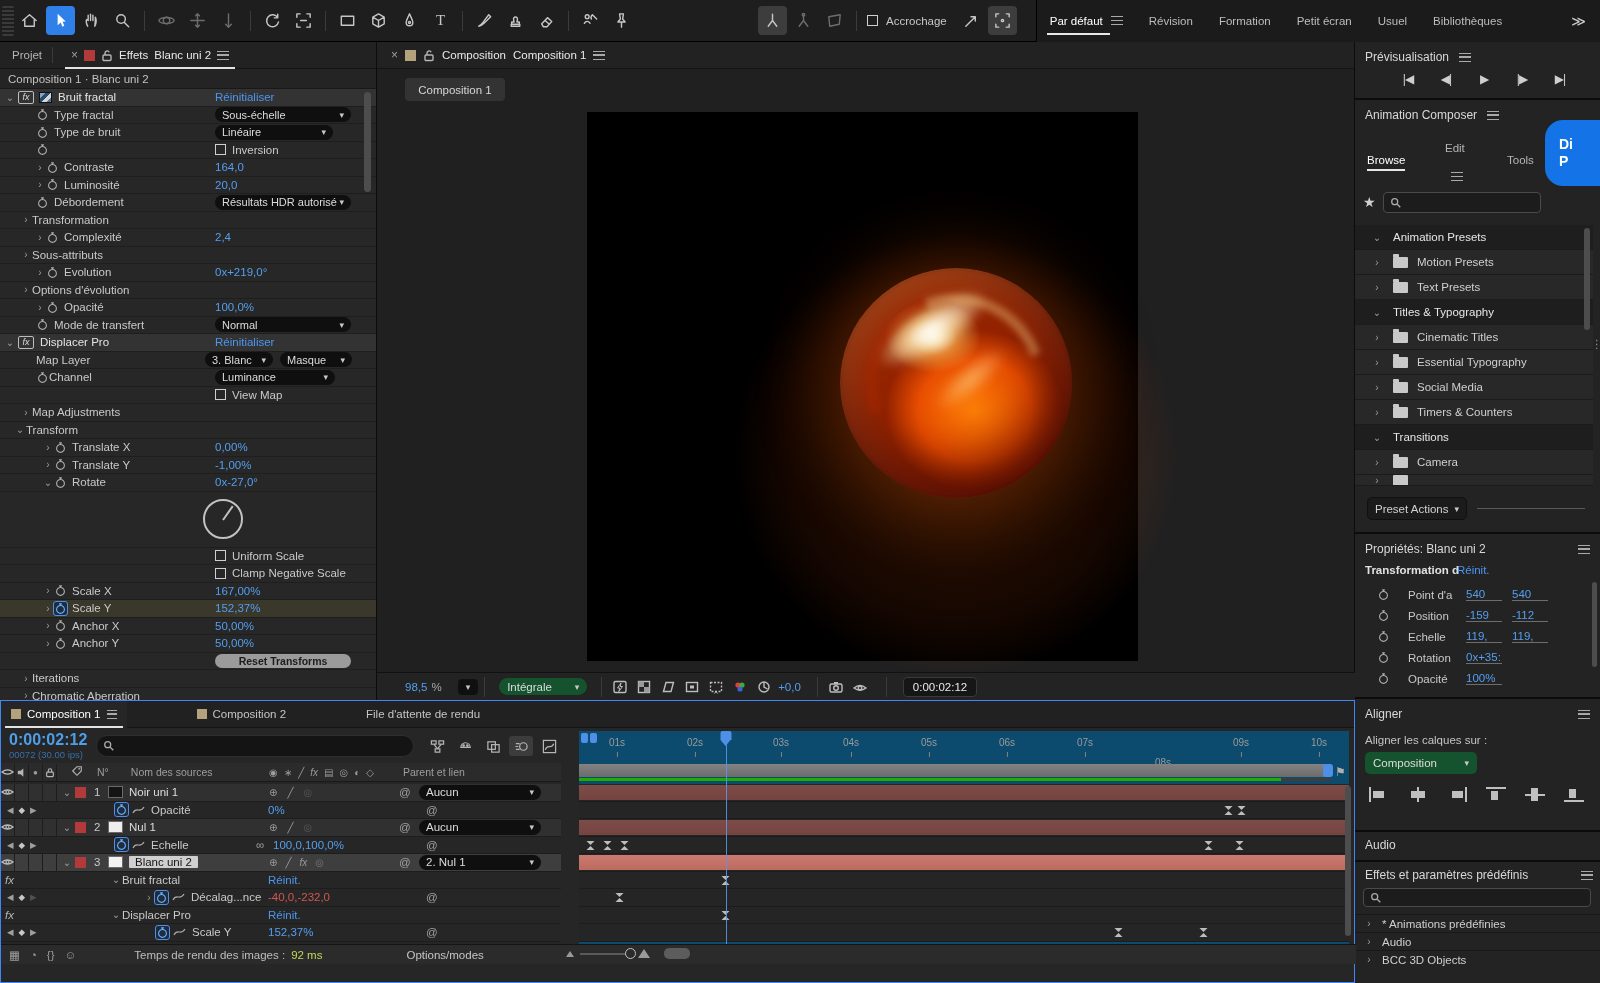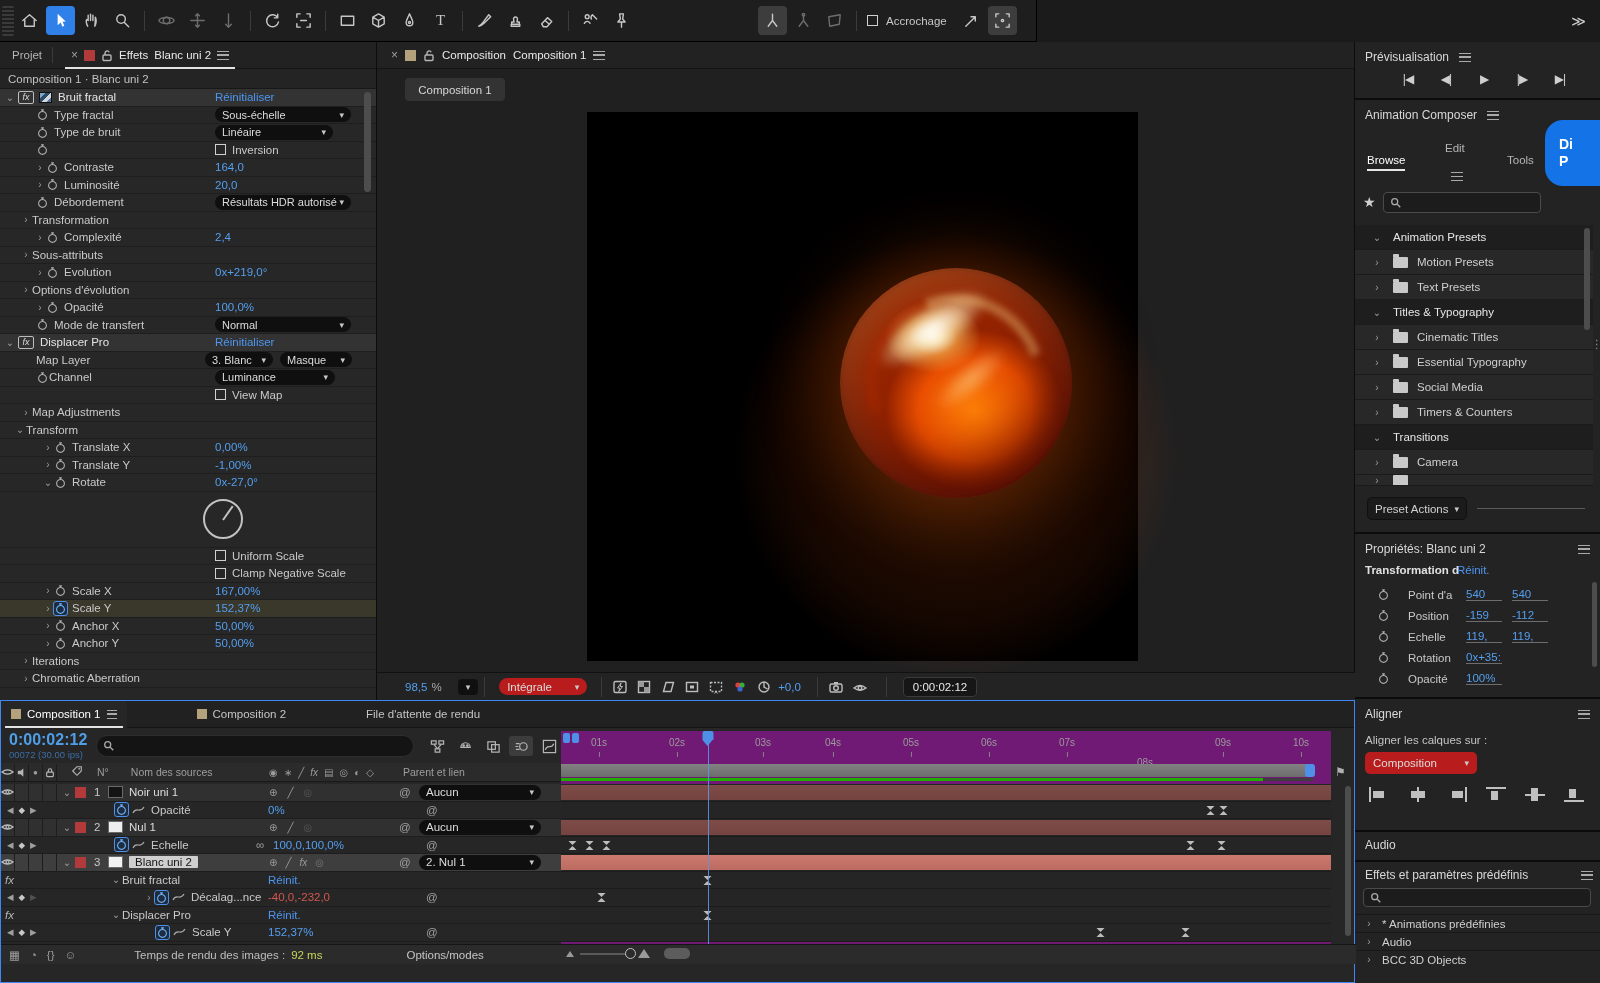--- a/index.html
+++ b/index.html
@@ -70,21 +70,21 @@
  radial-gradient(closest-side at 58% 62%,rgba(255,125,5,.85),rgba(232,75,0,.95) 58%,rgba(150,35,0,1) 92%),
  radial-gradient(circle,#ff9b1e,#e25400 68%,#7e1e00 100%);
 box-shadow:0 0 70px 16px rgba(255,90,0,.25),inset -12px -20px 55px rgba(60,0,0,.85),inset 6px 10px 42px rgba(255,215,120,.30),inset 0 0 0 3px rgba(130,35,0,.55)}
 #orb .streak{position:absolute;left:28px;top:38px;width:128px;height:46px;border-radius:50%;background:radial-gradient(closest-side,rgba(255,255,255,.95),rgba(255,240,190,.55) 55%,transparent);filter:blur(4px);transform:rotate(-32deg)}
 #orb .streak2{position:absolute;left:86px;top:96px;width:90px;height:30px;border-radius:50%;background:radial-gradient(closest-side,rgba(255,230,160,.55),transparent);filter:blur(5px);transform:rotate(-40deg)}
 #orb .swirl{position:absolute;inset:26px;border-radius:50%;border:10px solid transparent;border-top-color:rgba(255,220,140,.35);border-left-color:rgba(180,40,0,.35);filter:blur(3px);transform:rotate(25deg)}
 #vbar{position:absolute;left:0;top:630px;width:978px;height:28px;background:#232323;border-top:1px solid #111;display:flex;align-items:center}
 .vico{display:flex;align-items:center;justify-content:center;width:24px;height:22px;flex:0 0 auto}
 .vico svg{width:16px;height:16px;stroke:#bdbdbd;fill:none;stroke-width:1.4}
 .tcpill{background:#161616;border:1px solid #3a3a3a;border-radius:4px;height:20px;display:flex;align-items:center;padding:0 9px;color:#e8e8e8}
-.ddv{background:#b91c1c;border-radius:9px;height:17px;display:flex;align-items:center;gap:14px;padding:0 8px;color:#dcdcdc}
+.ddv{background:#14532d;border-radius:9px;height:17px;display:flex;align-items:center;gap:14px;padding:0 8px;color:#dcdcdc}
 
 #rightcol{left:1355px;top:42px;width:245px;height:941px;background:#232323}
 .rcsep{position:absolute;left:0;width:245px;height:2px;background:#0c0c0c}
 .trbtn{color:#cfcfcf;font-size:12px;width:26px;text-align:center;letter-spacing:-1px}
 #acbtn{position:absolute;left:190px;top:78px;width:60px;height:66px;background:#1473e6;border-radius:18px 0 0 18px;color:#fff;font-weight:bold;font-size:14px;display:flex;flex-direction:column;align-items:flex-start;justify-content:center;padding-left:14px;line-height:17px}
 .actab{position:absolute;color:#b5b5b5}
 .actab[data-on="true"]{color:#fff;border-bottom:2px solid #e6e6e6;padding-bottom:3px}
 .srch{position:absolute;height:21px;background:#1c1c1c;border:1px solid #4a4a4a;border-radius:4px;display:flex;align-items:center;padding:0 6px;gap:4px}
 .srch svg{width:12px;height:12px;stroke:#aaa;fill:none;stroke-width:1.5}
 .acrow{height:25px;display:flex;align-items:center;padding-left:16px;background:#282828;border-bottom:1px solid #1b1b1b;color:#cfcfcf}
@@ -128,21 +128,21 @@
 .avcell{width:14px;height:17px;border-right:1px solid #1d1d1d;display:flex;align-items:center;justify-content:center;flex:0 0 auto}
 .eyeg svg{width:13px;height:10px;stroke:#c0c0c0;fill:none;stroke-width:1.3}
 .thumbbox{width:15px;height:12px;border:1px solid #6a6a6a;flex:0 0 auto}
 .namecell{margin-left:6px;color:#dcdcdc;white-space:nowrap}
 .namecell.edit{background:#cfcfcf;color:#141414;padding:0 6px;border-radius:1px}
 .swcol{position:absolute;display:flex;gap:4px;color:#9a9a9a;font-size:10px}
 .ppill{position:absolute;left:418px;width:122px;height:15px;background:#0f0f0f;border-radius:8px;display:flex;align-items:center;padding:0 7px;color:#dcdcdc}
 .navk{display:flex;gap:5px;align-items:center;margin-left:6px;color:#9f9f9f;font-size:8.5px;width:44px;flex:0 0 auto}
 .gph{width:13px;height:10px;flex:0 0 auto}
 .gph path{stroke:#a8a8a8;fill:none;stroke-width:1.2}
-#trackarea{position:absolute;left:560px;top:30px;width:770px;height:232px;background:#701a75;overflow:hidden}
+#trackarea{position:absolute;left:578px;top:30px;width:770px;height:232px;background:#0c4a6e;overflow:hidden}
 .trow{position:absolute;left:0;width:770px;height:17.5px;border-bottom:1px solid #1c1c1c;background:#252525}
 .bar{position:absolute;left:0;top:1px;width:770px;height:15px}
 .rl{position:absolute;top:6px;transform:translateX(-50%);color:#9b9b9b;font-size:10px}
 .rl::after{content:"";position:absolute;left:50%;top:15px;width:1px;height:5px;background:#848484}
 .kf{position:absolute;top:4px;width:9px;height:9px;transform:translateX(-50%)}
 .kf::before,.kf::after{content:"";position:absolute;left:0;border-left:4.5px solid transparent;border-right:4.5px solid transparent}
 .kf::before{top:0;border-top:4.5px solid #bdbdbd}
 .kf::after{bottom:0;border-bottom:4.5px solid #bdbdbd}
 .kfrow{position:absolute;left:0;width:770px;height:17.5px}
 #playline{position:absolute;top:12px;width:1px;height:228px;background:rgba(90,150,230,.9)}
@@ -286,20 +286,42 @@
         </div>
       <div class="tool pressed">
           <svg viewBox="0 0 20 20">
             <path d="M3 6 V3 H6 M14 3 H17 V6 M17 14 V17 H14 M6 17 H3 V14"></path>
             <circle cx="10" cy="10" r="1.2"></circle>
           </svg>
         </div>
     </div>
 
     <div style="margin-left:18px;display:flex;align-items:center;height:42px;border-left:1px solid #000;background:#1b1b1b;flex:1">
+      <div data-repeat="toolbar.workspaces">
+
+      <div class="ws" data-active="true">
+          <span>Par défaut</span>
+            <span class="hmb"></span>
+        </div>
+          <div class="ws" data-active="false">
+          <span>Révision</span>
+        </div>
+          <div class="ws" data-active="false">
+          <span>Formation</span>
+        </div>
+          <div class="ws" data-active="false">
+          <span>Petit écran</span>
+        </div>
+          <div class="ws" data-active="false">
+          <span>Usuel</span>
+        </div>
+          <div class="ws" data-active="false">
+          <span>Bibliothèques</span>
+        </div>
+        </div>
       <div style="margin-left:auto;margin-right:14px;color:#cfcfcf;font-size:14px">≫</div>
     </div>
   </div>
   <style>#toolbar [data-repeat]{display:flex;align-items:center}</style>
 
   <div id="fxpanel" class="p">
     <div id="fxtabs">
       <span style="margin-left:12px;color:#b5b5b5">Projet</span>
       <div style="width:1px;height:16px;background:#3a3a3a;margin:0 10px"></div>
       <div id="fxactive">
@@ -552,20 +574,23 @@
       <span class="val vblue">50,00%</span>
     </div>
     <div class="frow">
       <span class="tw" style="margin-left:42px">›</span>
       <svg class="swg" viewBox="0 0 14 14">
           <circle cx="7" cy="8" r="4.2"></circle>
           <path d="M7 3.8V2M5.5 2h3"></path>
         </svg>
       <span class="lbl" style="margin-left:5px">Anchor Y</span>
       <span class="val vblue">50,00%</span>
+    </div>
+    <div class="frow">
+      <span class="rstbtn">Reset Transforms</span>
     </div>
     <div class="frow">
       <span class="tw" style="margin-left:20px">›</span>
       <span class="lbl">Iterations</span>
     </div>
     <div class="frow">
       <span class="tw" style="margin-left:20px">›</span>
       <span class="lbl">Chromatic Aberration</span>
     </div>
     <span class="vsb" style="right:5px;top:50px;width:7px;height:100px"></span>

